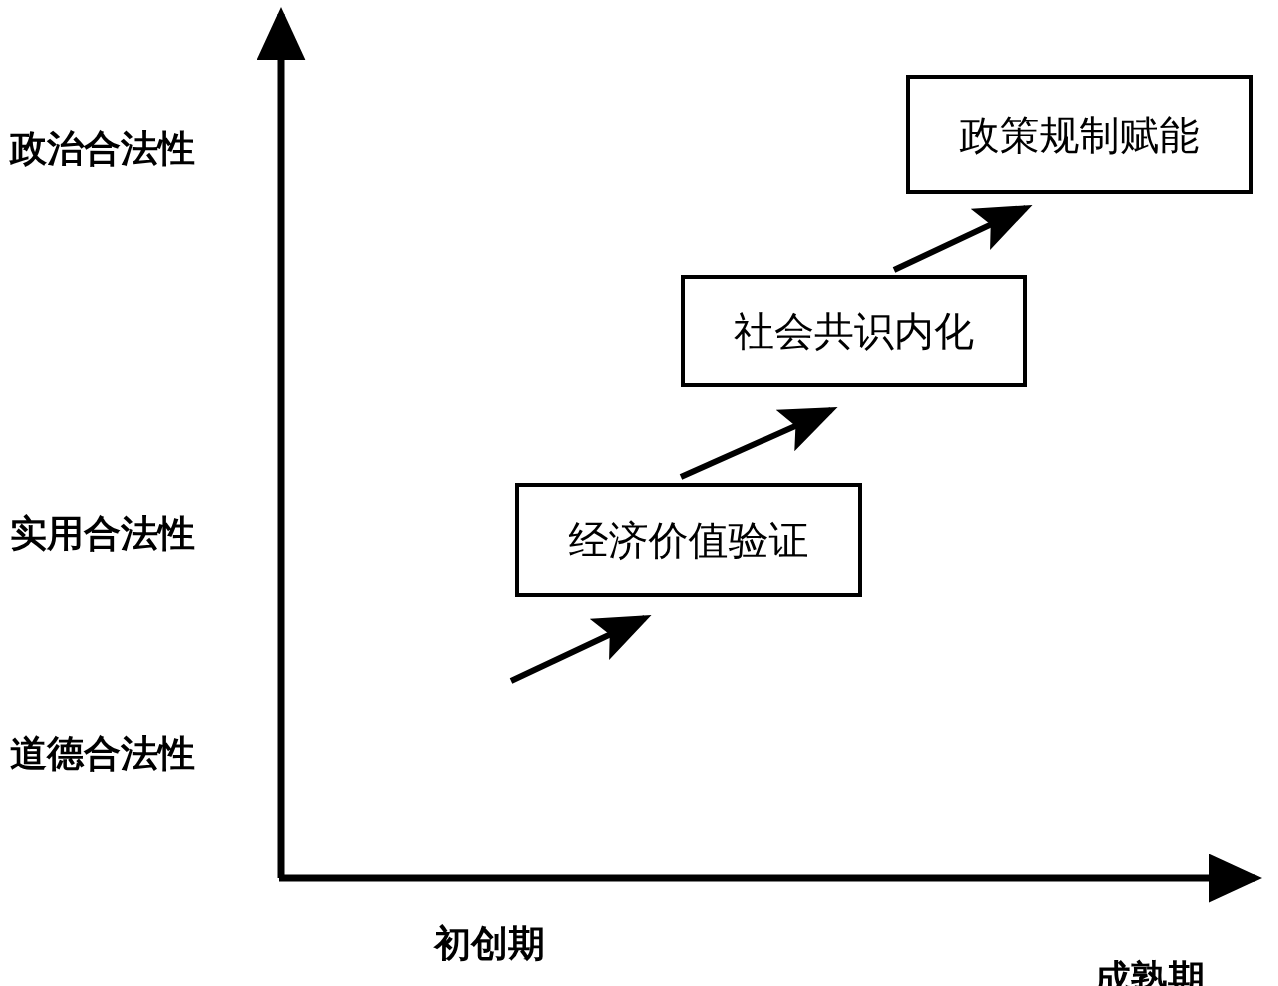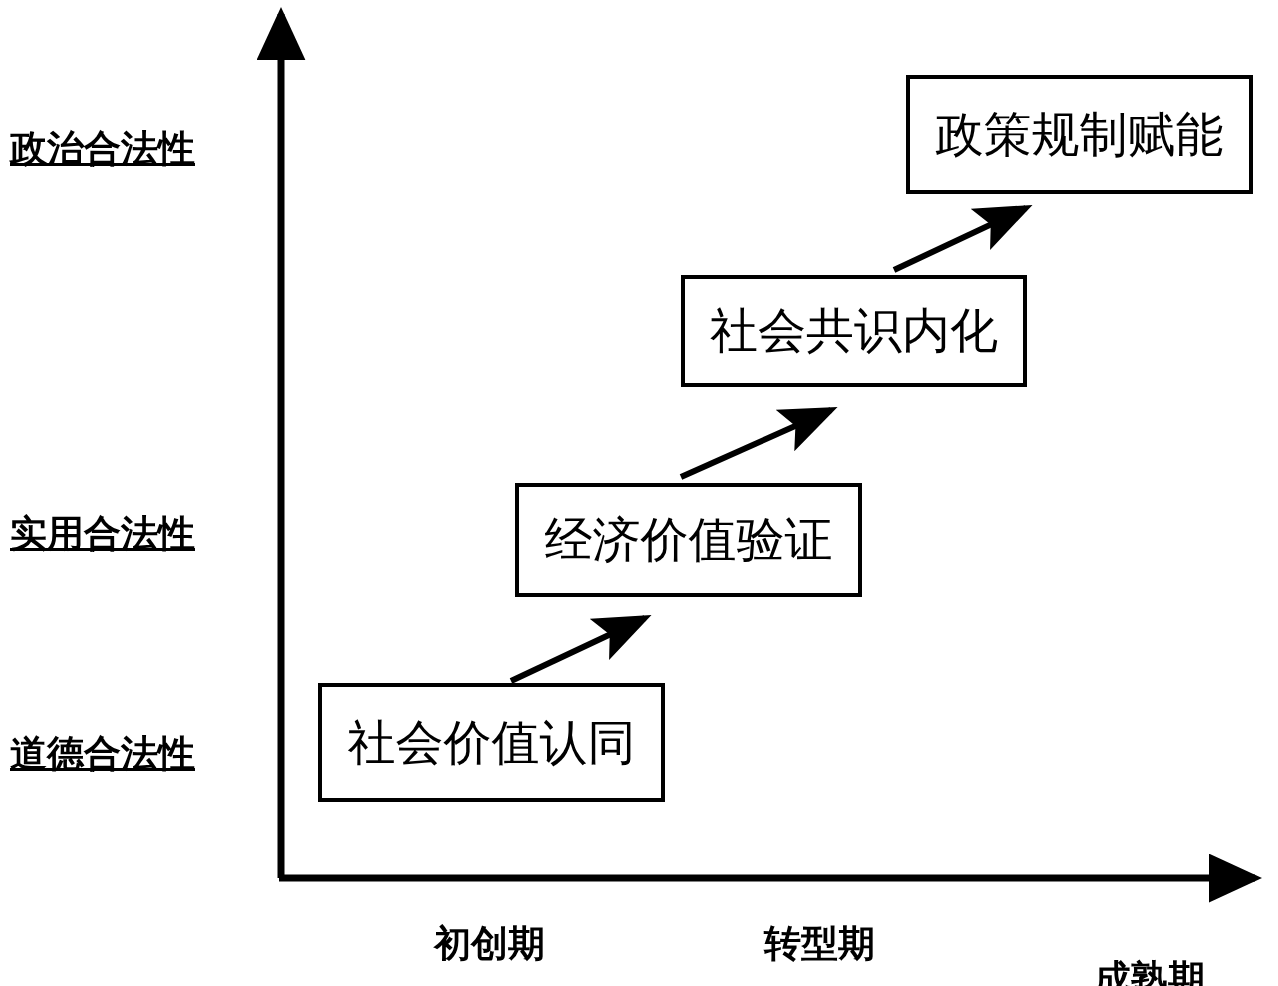--- a/index.html
+++ b/index.html
@@ -27,42 +27,41 @@
     height: 986px;
   }
   .axis-label-y {
     position: absolute;
     font-weight: bold;
     font-size: 37px;
     line-height: 1;
     letter-spacing: 0px;
     white-space: nowrap;
     color: #000000;
-    text-decoration: underline;
   }
   .axis-label-x {
     position: absolute;
     font-weight: bold;
     font-size: 37px;
     line-height: 1;
     white-space: nowrap;
     text-align: right;
     color: #000000;
   }
   .stage-box {
     position: absolute;
     box-sizing: border-box;
     border: 4px solid #000000;
     background: #ffffff;
     display: flex;
     align-items: center;
     justify-content: center;
   }
   .stage-box-label {
-    font-size: 48px;
+    font-size: 40px;
     font-weight: normal;
     line-height: 1;
     white-space: nowrap;
     color: #000000;
   }
 </style>
 </head>
 <body>
 
 <div id="stage">
@@ -90,27 +89,23 @@
 
   <div class="axis-label-y" style="left:10px; top:130px;">政治合法性</div>
 
 
   <div class="axis-label-y" style="left:10px; top:735px;">道德合法性</div>
 
   <div class="axis-label-y" style="left:10px; top:515px;">实用合法性</div>
 
   <div class="axis-label-x" style="left:365px; top:925px; width:180px;">初创期</div>
 
-  <div class="axis-label-x" style="left:695px; top:925px; width:180px;">转型期</div>
 
   <div class="axis-label-x" style="left:1025px; top:936px; width:180px;margin-top:24px;">成熟期</div>
 
-  <div class="stage-box" style="left:318px; top:683px; width:347px; height:119px;">
-    <span class="stage-box-label">社会价值认同</span>
-  </div>
 
   <div class="stage-box" style="left:515px; top:483px; width:347px; height:114px;">
     <span class="stage-box-label">经济价值验证</span>
   </div>
 
   <div class="stage-box" style="left:681px; top:275px; width:346px; height:112px;">
     <span class="stage-box-label">社会共识内化</span>
   </div>
 
   <div class="stage-box" style="left:906px; top:75px; width:347px; height:119px;">

